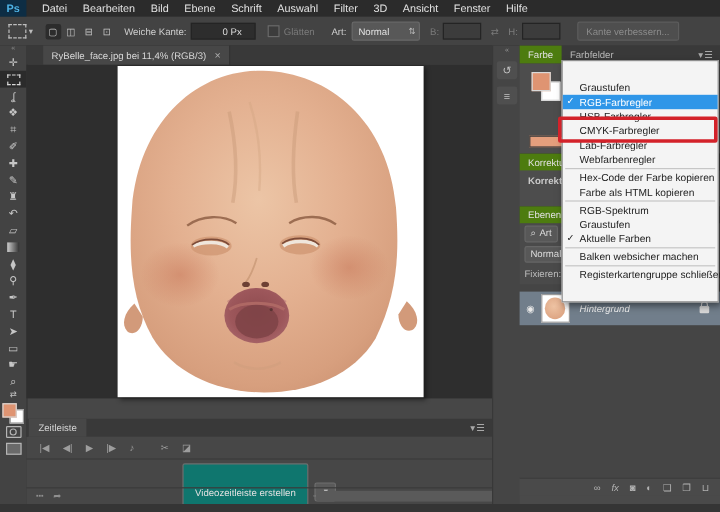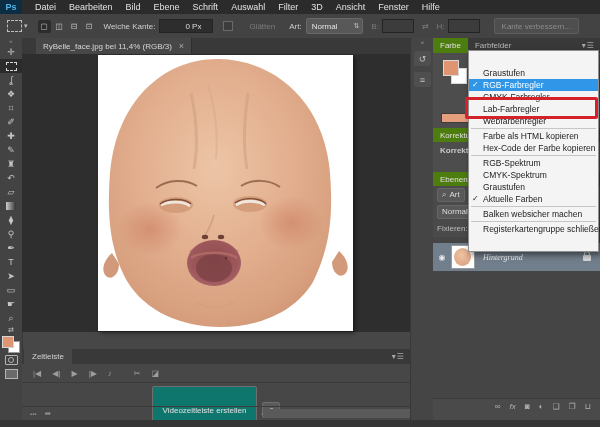--- a/index.html
+++ b/index.html
@@ -104,21 +104,21 @@
              align-items:center;font-size:8px;color:#ddd;padding:0 4px;margin-left:4px;}
   .lp-label{color:#bdbdbd;font-size:8px;margin-left:4px;}
   .tiny-ic{width:9px;height:9px;border:1px solid #777;margin-left:3px;background:#555;}
   #layer-list{position:absolute;left:0;top:51px;width:167px;height:161px;background:#454545;}
   #layer-row{position:absolute;left:0;top:6px;width:167px;height:28px;background:#717e8b;
              display:flex;align-items:center;}
   #layer-eye{width:18px;text-align:center;color:#e8e8e8;font-size:8px;}
   #layer-thumb{width:22px;height:22px;background:#fff;border:1px solid #9a9a9a;position:relative;overflow:hidden;}
   #layer-thumb i{position:absolute;left:2px;top:2px;width:17px;height:18px;border-radius:50%;
                  background:radial-gradient(circle at 45% 40%,#eec3a3,#d89b79);}
-  #layer-name{margin-left:8px;font-style:italic;color:#f2f2f2;font-size:8px;font-family:Liberation Serif, serif;}
+  #layer-name{margin-left:8px;font-style:italic;color:#f2f2f2;font-size:8px;}
   .lock{position:absolute;right:9px;top:12px;width:8px;height:6px;background:#d8d8d8;border-radius:1px;}
   .lock::before{content:"";position:absolute;top:-4px;left:1px;width:4px;height:4px;
                 border:1.2px solid #d8d8d8;border-bottom:none;border-radius:3px 3px 0 0;}
   #layers-footer{position:absolute;left:0;top:212px;width:167px;height:14px;background:#4a4a4a;
                  border-top:1px solid #3c3c3c;display:flex;align-items:center;justify-content:flex-end;
                  color:#b2b2b2;}
   #layers-footer span{margin-right:9px;font-size:8px;}
   
   #context-menu{left:468px;top:50px;width:129px;background:#f4f4f4;border:1px solid #8f8f8f;
                 box-shadow:2px 3px 6px rgba(0,0,0,.5);z-index:50;padding:16px 0;}
@@ -153,21 +153,21 @@
   <div id="optionsbar" class="abs">
     <div class="preset-box"></div>
     <span style="color:#bdbdbd;font-size:7px;margin-left:2px;">▾</span>
     <span class="mode-btn pressed" style="margin-left:10px;">▢</span>
     <span class="mode-btn">◫</span>
     <span class="mode-btn">⊟</span>
     <span class="mode-btn">⊡</span>
     <span class="opt-label">Weiche Kante:</span>
     <div class="opt-input" style="width:38px;margin-left:4px;padding-left:14px;">0 Px</div>
     <div class="checkbox"></div>
-    <span class="opt-label dim" style="margin-left:16px;">Glätten</span>
+    <span class="opt-label dim" style="margin-left:3px;">Glätten</span>
     <span class="opt-label" style="margin-left:14px;">Art:</span>
     <div class="opt-select">
       <span>Normal</span>
       <span class="spin">⇅</span>
     </div>
     <span class="opt-label dim">B:</span>
     <div class="opt-input dim" style="width:30px;margin-left:3px;"></div>
     <span class="opt-label dim" style="margin-left:8px;">⇄</span>
     <span class="opt-label dim">H:</span>
     <div class="opt-input dim" style="width:30px;margin-left:3px;"></div>
@@ -417,29 +417,29 @@
       </div>
     </div>
   </div>
 
   <div id="context-menu" class="abs">
     <div class="cm-item">Graustufen</div>
     <div class="cm-item hl" style="background: rgb(47, 150, 232);">
       <span class="chk">✓</span>
       <span>RGB-Farbregler</span>
     </div>
+    <div class="cm-item">HSB-Farbregler</div>
     <div class="cm-item">CMYK-Farbregler</div>
     <div class="cm-item">Lab-Farbregler</div>
     <div class="cm-item">Webfarbenregler</div>
     <div class="cm-sep"></div>
+    <div class="cm-item">Hex-Code der Farbe kopieren</div>
     <div class="cm-item">Farbe als HTML kopieren</div>
-    <div class="cm-item">Hex-Code der Farbe kopieren</div>
     <div class="cm-sep"></div>
     <div class="cm-item">RGB-Spektrum</div>
-    <div class="cm-item">CMYK-Spektrum</div>
     <div class="cm-item">Graustufen</div>
     <div class="cm-item">
       <span class="chk">✓</span>
       <span>Aktuelle Farben</span>
     </div>
     <div class="cm-sep"></div>
     <div class="cm-item">Balken websicher machen</div>
     <div class="cm-sep"></div>
     <div class="cm-item">Registerkartengruppe schließen</div>
   </div>

